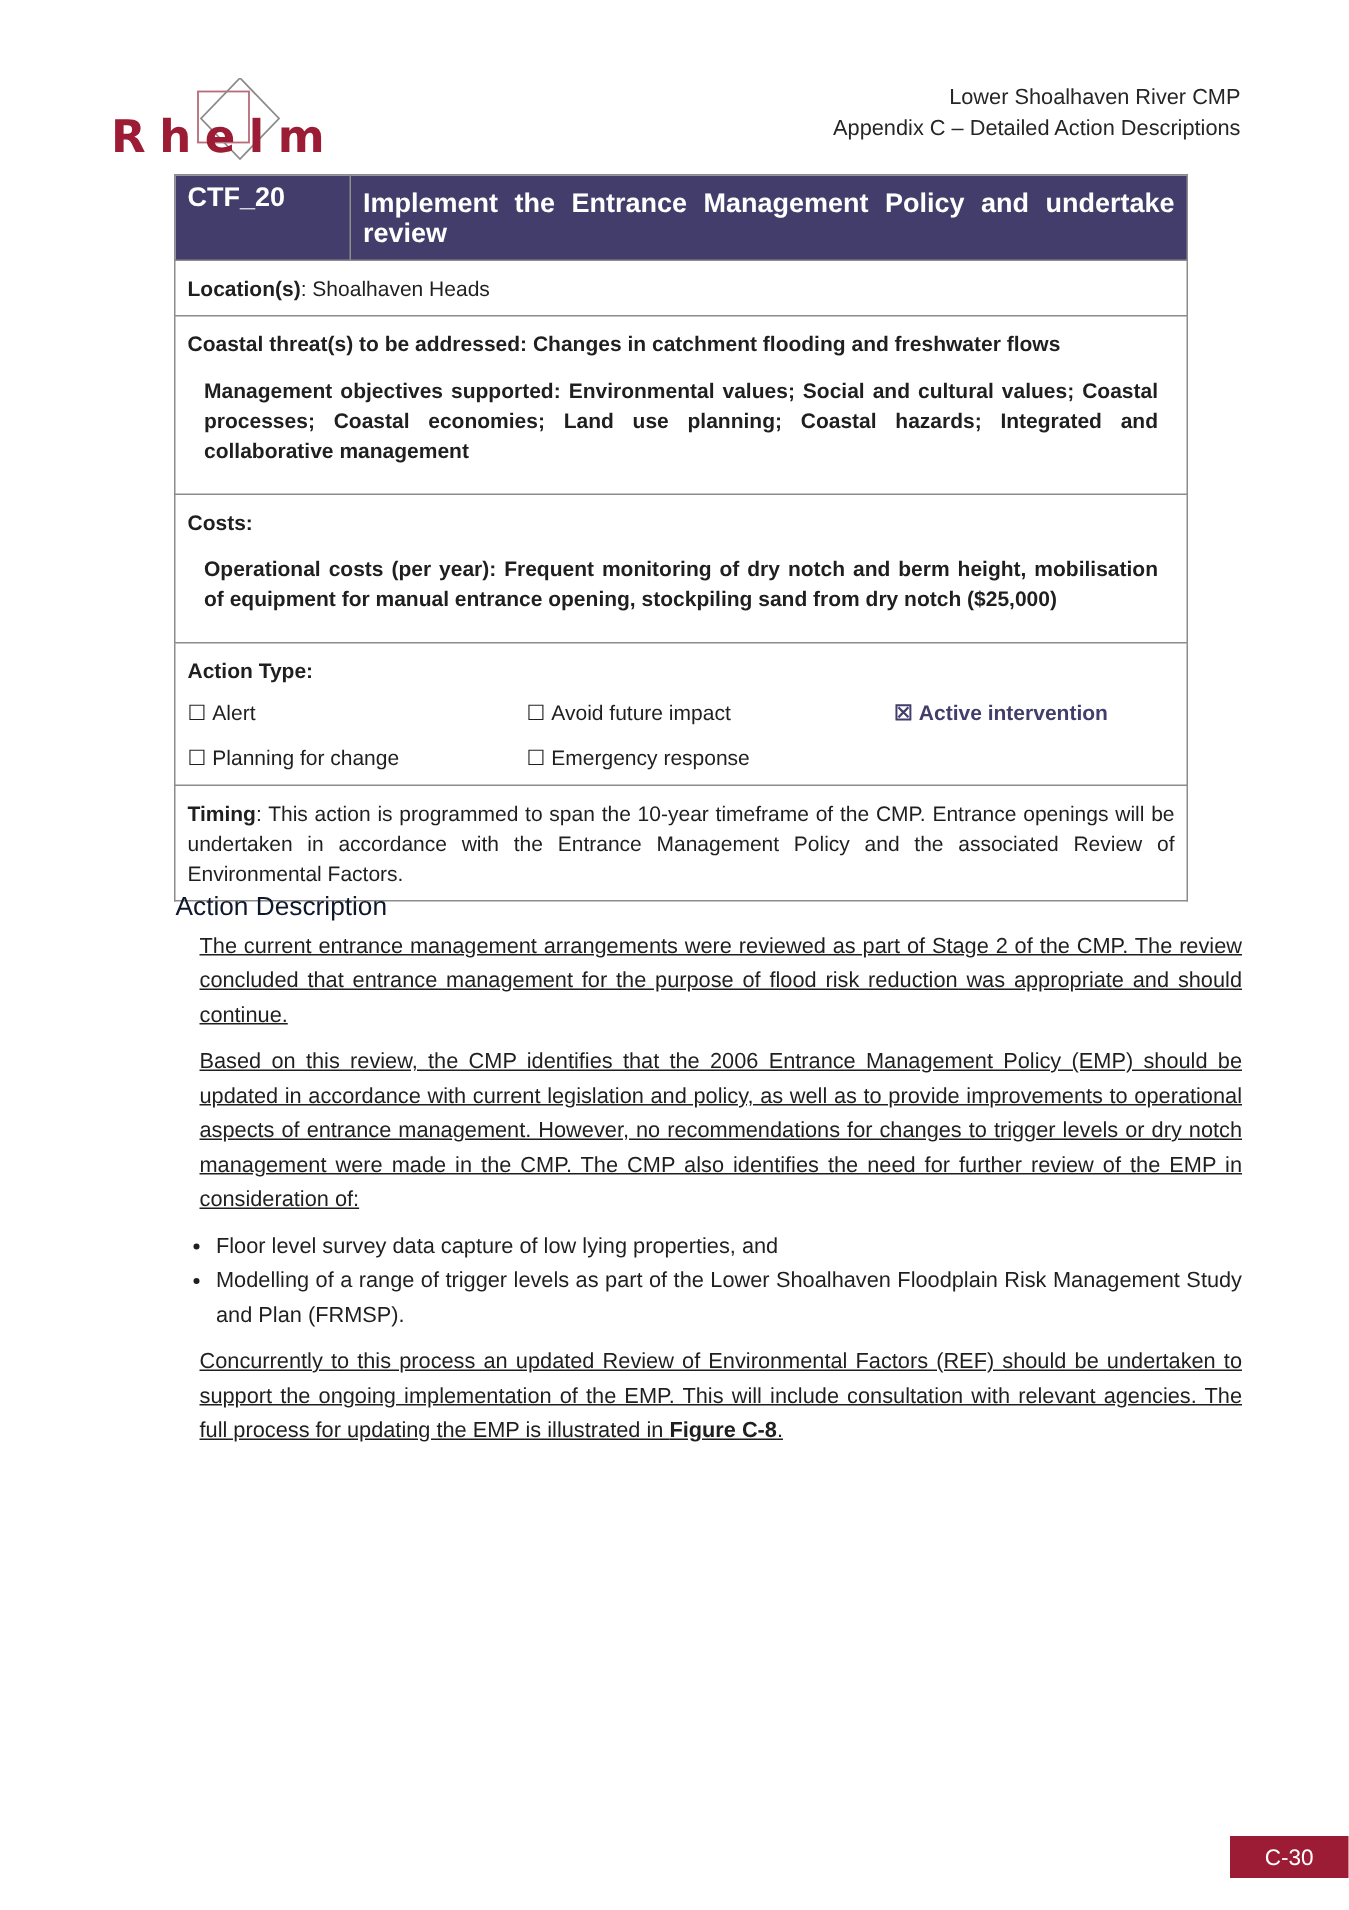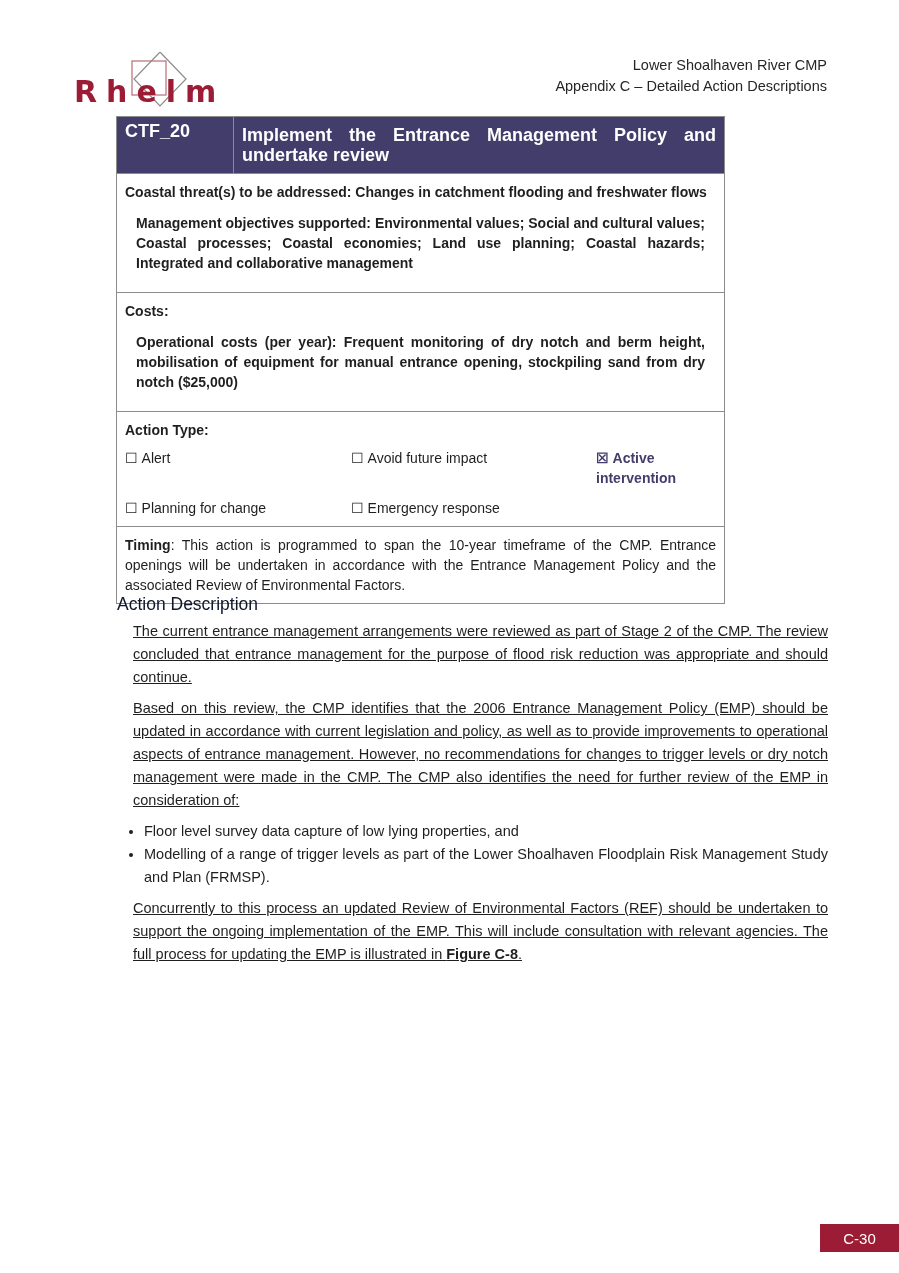--- a/index.html
+++ b/index.html
@@ -1,20 +1,20 @@
 <!DOCTYPE html>
 <html><head>
 <meta charset="utf-8">
 <style>
   html, body { margin:0; padding:0; background:#fff; }
   body { width:899px; height:1273px; position:relative; font-family:"Liberation Sans", sans-serif; color:#1f1f1f; overflow:hidden; }
   .logo { position:absolute; left:74px; top:52px; width:160px; height:56px; }
   .logo-text { position:absolute; left:0; top:22px; font-size:30px; font-weight:bold; color:#9b1c34; letter-spacing:9px; font-family:"DejaVu Sans", sans-serif; }
   .hdr { position:absolute; right:72px; top:55px; text-align:right; font-size:14.5px; line-height:21px; color:#262626; }
-  table.act { position:absolute; left:116px; top:116px; width:609px; border-collapse:collapse; font-size:14px; }
+  table.act { position:absolute; left:116px; top:116px; width:676px; border-collapse:collapse; font-size:14px; }
   table.act td { border:1px solid #8c8c8c; padding:8px 8px; vertical-align:top; line-height:20px; }
   .th { background:#423d6b; color:#fff; font-weight:bold; font-size:18px; line-height:26px; }
   .th-id { width:100px; padding-top:4px !important; }
   .th-title { text-align:justify; text-align-last:left; }
   .just { text-align:justify; }
   .row p { margin:0 0 8px 0;font-weight:bold; }
   .row p:last-child { margin:11px; }
   .types { display:grid; grid-template-columns:226px 245px 1fr; row-gap:10px; margin-top:8px; }
   .cb { display:inline-block; margin-right:4px; }
   .checked { color:#423d6b; font-weight:bold; }
@@ -40,20 +40,25 @@
   <div>Lower Shoalhaven River CMP</div>
   <div>Appendix C – Detailed Action Descriptions</div>
 </div>
 
 <table class="act">
   <tbody>
       <tr>
     <td class="th th-id">CTF_20</td>
     <td class="th th-title">Implement the Entrance Management Policy and undertake review</td>
   </tr>
+  <tr class="row">
+        <td colspan="2">
+    <b>Location(s)</b><span>: Shoalhaven Heads</span>
+  </td>
+      </tr>
   <tr class="row">
         <td colspan="2" class="just">
     <p><b>Coastal threat(s) to be addressed</b><span>: Changes in catchment flooding and freshwater flows</span></p>
     <p><b>Management objectives supported:</b><span> Environmental values; Social and cultural values; Coastal processes; Coastal economies; Land use planning; Coastal hazards; Integrated and collaborative management</span></p>
   </td>
       </tr>
   <tr class="row">
         <td colspan="2" class="just">
     <p><b>Costs:</b></p>
     <p>Operational costs (per year): Frequent monitoring of dry notch and berm height, mobilisation of equipment for manual entrance opening, stockpiling sand from dry notch ($25,000)</p>

